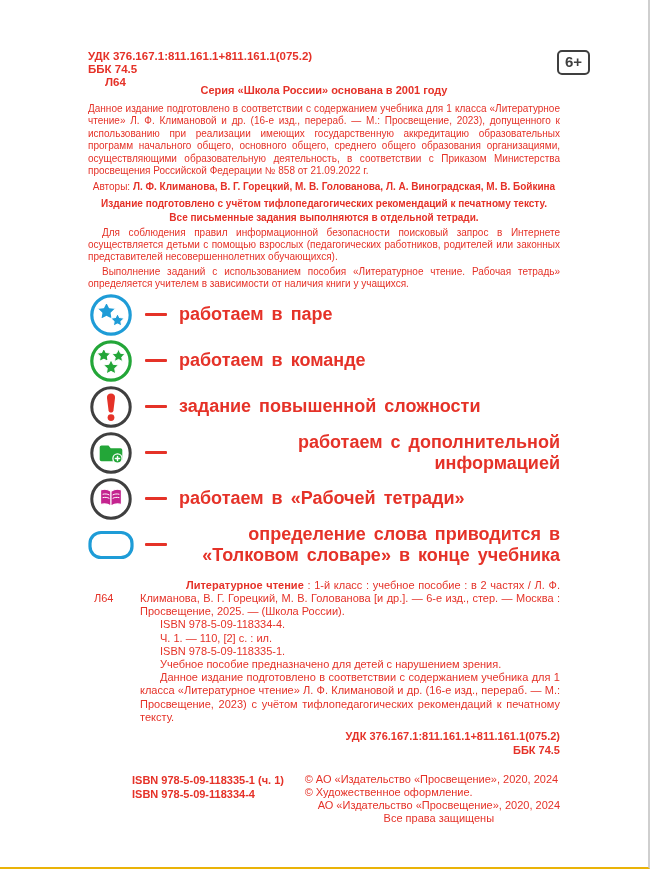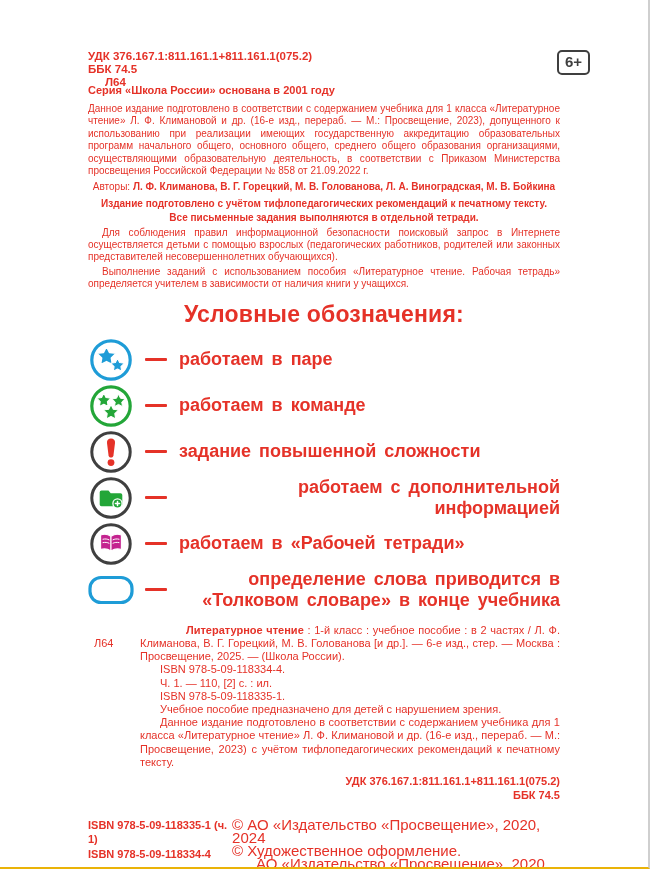--- a/index.html
+++ b/index.html
@@ -9,42 +9,42 @@
     box-sizing:border-box;overflow:hidden;
     border-right:2px solid #cfcfcf;border-bottom:2px solid #eab308;
   }
   .top-ids{position:absolute;top:50px;left:88px;font-weight:700;font-size:11.5px;line-height:13px;}
   .top-ids .l64{padding-left:17px;}
   .age-badge{
     position:absolute;top:50px;right:58px;color:#3F3F3F;border:2px solid #3F3F3F;
     border-radius:5px;font-weight:700;font-size:15px;padding:1px 6px 2px;line-height:18px;
   }
   .flow{position:absolute;top:84px;left:88px;right:88px;}
-  .series{text-align:left;font-weight:700;font-size:11px;margin-bottom:7px;}
+  .series{text-align:center;font-weight:700;font-size:11px;margin-bottom:7px;}
   p{margin:0 0 2px;}
   .small{font-size:10px;line-height:12.4px;}
   .just{text-align:justify;}
   .indent{text-indent:14px;}
   .center{text-align:center;}
   .bold{font-weight:700;}
   .authors{text-align:center;margin-top:4px;margin-bottom:4px;}
   .legend-title{font-size:23px;font-weight:700;text-align:center;margin:10px 0 10px;letter-spacing:.2px;}
   .legend-item{display:flex;align-items:center;margin-bottom:2px;}
   .licon{width:46px;height:44px;flex:0 0 46px;display:flex;align-items:center;justify-content:center;}
   .ldash{width:22px;height:2.6px;background:#E53228;margin:0 12px 0 11px;flex:0 0 22px;border-radius:1px;}
   .llabel{font-size:18px;font-weight:700;word-spacing:3px;line-height:21px;max-width:396px;text-align:right;}
   .cip{position:relative;margin-top:12px;padding-left:52px;font-size:11px;line-height:13.2px;}
   .cip-code{position:absolute;left:6px;top:13.2px;}
   .cip-main{text-indent:46px;text-align:justify;margin:0;}
   .cip-line{margin:0;padding-left:20px;}
   .cip-note{margin:0;text-indent:20px;text-align:justify;}
   .cip-udk{text-align:right;font-weight:700;margin-top:5px;line-height:14px;}
-  .footer{display:flex;justify-content:space-between;margin-top:16px;}
+  .footer{display:flex;justify-content:space-between;margin-top:16px;margin-left:44px;}
   .isbns{font-weight:700;font-size:11px;line-height:14.5px;}
-  .copyright{font-size:15px;line-height:13px;}
+  .copyright{font-size:11px;line-height:13px;}
   .copyright .ind{padding-left:13px;text-align:center;}
 </style>
 </head>
 <body>
 
 <div class="page">
 
   <div class="top-ids">
     <div>УДК 376.167.1:811.161.1+811.161.1(075.2)</div>
     <div>ББК 74.5</div>
@@ -61,21 +61,20 @@
 
     <p class="small authors"><span>Авторы:</span>
       <b>Л. Ф. Климанова, В. Г. Горецкий, М. В. Голованова, Л. А. Виноградская, М. В. Бойкина</b></p>
 
     <p class="small bold center">Издание подготовлено с учётом тифлопедагогических рекомендаций к печатному тексту.</p>
     <p class="small bold center">Все письменные задания выполняются в отдельной тетради.</p>
 
     <p class="small just indent">Для соблюдения правил информационной безопасности поисковый запрос в Интернете осуществляется детьми с помощью взрослых (педагогических работников, родителей или законных представителей несовершеннолетних обучающихся).</p>
     <p class="small just indent">Выполнение заданий с использованием пособия «Литературное чтение. Рабочая тетрадь» определяется учителем в зависимости от наличия книги у учащихся.</p>
 
-    <h1 class="legend-title">Условные обозначения:</h1>
 
     <div class="legend">
 
       <div class="legend-item">
         <span class="licon">
           <svg width="44" height="44" viewBox="0 0 44 44">
             <circle cx="22" cy="22" r="19.2" fill="#fff" stroke="#1E9CD7" stroke-width="3.2"></circle>
             <g fill="#1E9CD7" stroke="#fff" stroke-width="1.5" stroke-linejoin="round">
               <polygon transform="translate(17.5,18.5) scale(1.02)" points="0,-10 2.94,-4.05 9.51,-3.09 4.76,1.55 5.88,8.09 0,5 -5.88,8.09 -4.76,1.55 -9.51,-3.09 -2.94,-4.05"></polygon>
               <polygon transform="translate(28.5,27.5) scale(0.72)" points="0,-10 2.94,-4.05 9.51,-3.09 4.76,1.55 5.88,8.09 0,5 -5.88,8.09 -4.76,1.55 -9.51,-3.09 -2.94,-4.05"></polygon>

